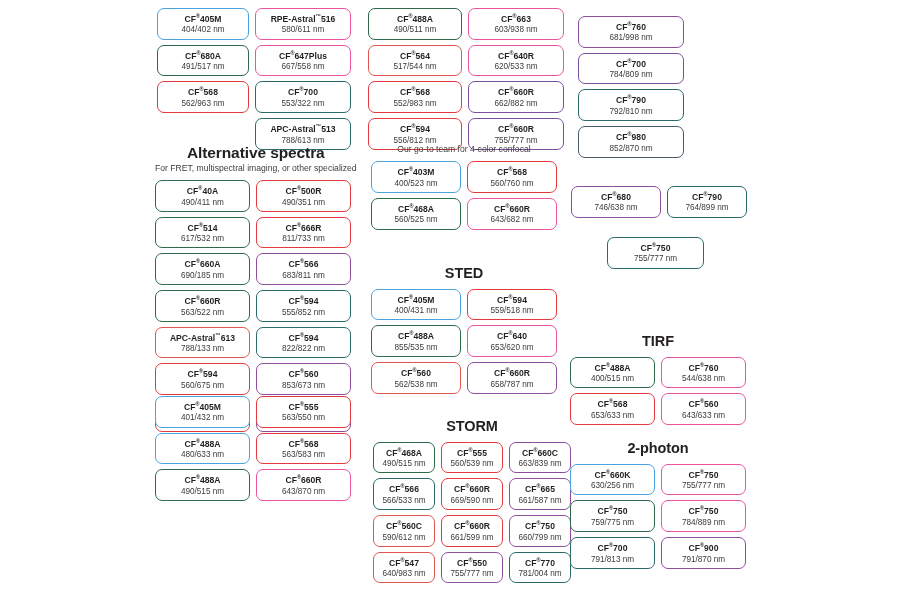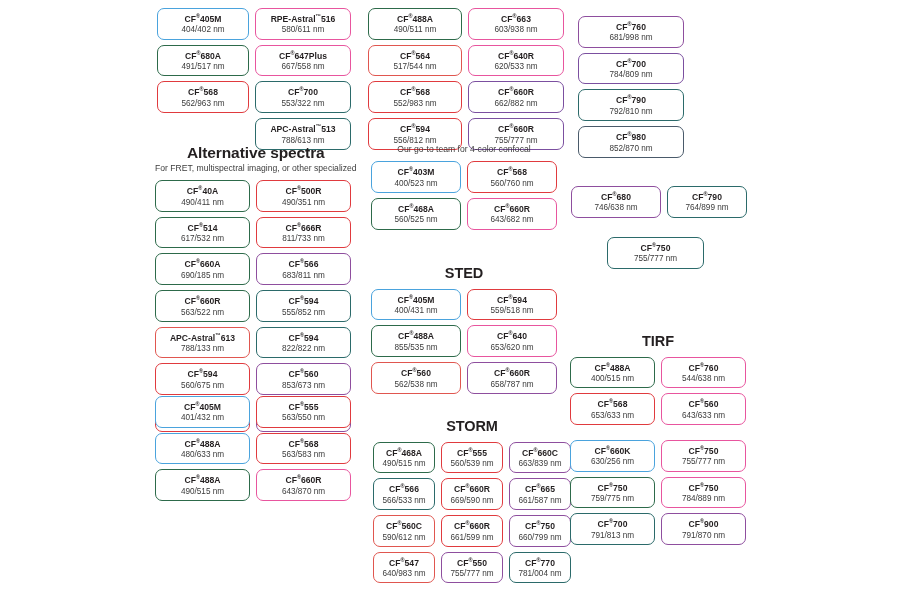--- a/index.html
+++ b/index.html
@@ -453,20 +453,21 @@
             <div class="nm">544/638 nm</div>
           </div>
           <div class="chip" style="border-color: rgb(232, 85, 158);">
             <div class="name"><span>CF</span><span class="sup">®</span><span>560</span></div>
             <div class="nm">643/633 nm</div>
           </div>
         </div>
       </div>
     </div>
     <div class="section" style="left: 570px; top: 440px;">
+      <div class="section-title tight">2-photon</div>
       <div class="cols">
         <div class="col" style="width: 85px;">
           <div class="chip" style="border-color: rgb(74, 163, 221);">
             <div class="name"><span>CF</span><span class="sup">®</span><span>660K</span></div>
             <div class="nm">630/256 nm</div>
           </div>
           <div class="chip" style="border-color: rgb(45, 106, 74);">
             <div class="name"><span>CF</span><span class="sup">®</span><span>750</span></div>
             <div class="nm">759/775 nm</div>
           </div>

